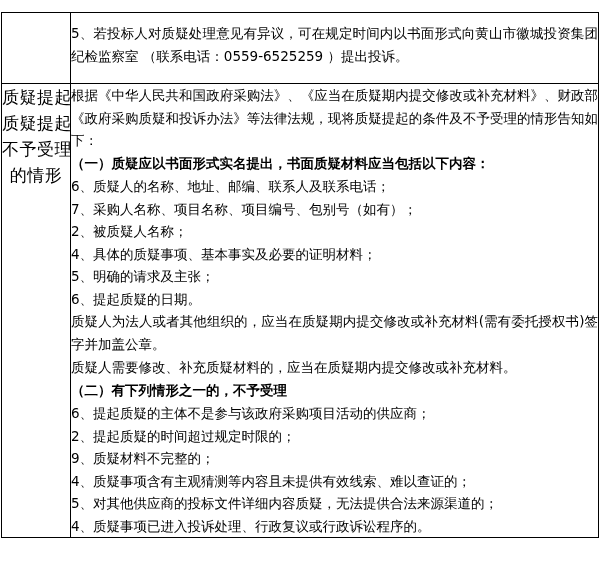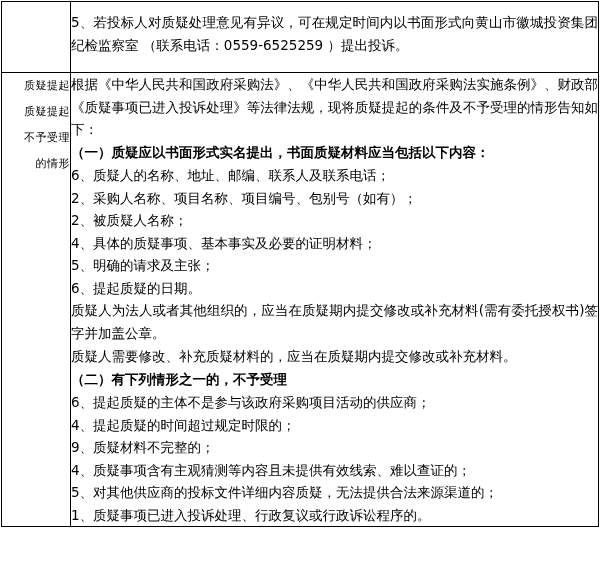--- a/index.html
+++ b/index.html
@@ -16,34 +16,34 @@
   }
   .page {
     width: 600px;
     height: 565px;
     position: relative;
     box-sizing: border-box;
   }
   table.doc-table {
     border-collapse: collapse;
     width: 598px;
-    margin: 1px 0 0 1px;
+    margin: 12px 0 0 1px;
     table-layout: fixed;
   }
   table.doc-table td {
     border: 1px solid #000000;
     vertical-align: top;
     padding: 0;
   }
   
   .cell-label {
     width: 68px;
-    text-align: right;
+    text-align: center;
     vertical-align: middle;
-    font-size: 11px;
+    font-size: 17px;
     line-height: 26px;
     letter-spacing: 0.5px;
     padding: 4px 4px;
   }
   .cell-label .lbl-line {
     display: block;
     white-space: nowrap;
   }
   .cell-body {
     padding: 8px 10px 8px 9px;
@@ -92,34 +92,34 @@
         </td>
       </tr>
       <tr class="row-main">
         <td class="cell-label">
           <span class="lbl-line">质疑提起</span>
           <span class="lbl-line">质疑提起</span>
           <span class="lbl-line">不予受理</span>
           <span class="lbl-line">的情形</span>
         </td>
         <td class="cell-body">
-          <p class="para">根据《中华人民共和国政府采购法》、《中华人民共和国政府采购法实施条例》、财政部《质疑事项已进入投诉处理》等法律法规，现将质疑提起的条件及不予受理的情形告知如下：</p>
+          <p class="para">根据《中华人民共和国政府采购法》、《应当在质疑期内提交修改或补充材料》、财政部《政府采购质疑和投诉办法》等法律法规，现将质疑提起的条件及不予受理的情形告知如下：</p>
           <p class="heading">（一）质疑应以书面形式实名提出，书面质疑材料应当包括以下内容：</p>
           <p class="list-item">6、质疑人的名称、地址、邮编、联系人及联系电话；</p>
-          <p class="list-item">2、采购人名称、项目名称、项目编号、包别号（如有）；</p>
+          <p class="list-item">7、采购人名称、项目名称、项目编号、包别号（如有）；</p>
           <p class="list-item">2、被质疑人名称；</p>
           <p class="list-item">4、具体的质疑事项、基本事实及必要的证明材料；</p>
           <p class="list-item">5、明确的请求及主张；</p>
           <p class="list-item">6、提起质疑的日期。</p>
           <p class="para">质疑人为法人或者其他组织的，应当在质疑期内提交修改或补充材料(需有委托授权书)签字并加盖公章。</p>
           <p class="para">质疑人需要修改、补充质疑材料的，应当在质疑期内提交修改或补充材料。</p>
           <p class="heading">（二）有下列情形之一的，不予受理</p>
           <p class="list-item">6、提起质疑的主体不是参与该政府采购项目活动的供应商；</p>
-          <p class="list-item">4、提起质疑的时间超过规定时限的；</p>
+          <p class="list-item">2、提起质疑的时间超过规定时限的；</p>
           <p class="list-item">9、质疑材料不完整的；</p>
           <p class="list-item">4、质疑事项含有主观猜测等内容且未提供有效线索、难以查证的；</p>
           <p class="list-item">5、对其他供应商的投标文件详细内容质疑，无法提供合法来源渠道的；</p>
-          <p class="list-item">1、质疑事项已进入投诉处理、行政复议或行政诉讼程序的。</p>
+          <p class="list-item">4、质疑事项已进入投诉处理、行政复议或行政诉讼程序的。</p>
         </td>
       </tr>
     </tbody>
   </table>
 </div>
 
 </body></html>

